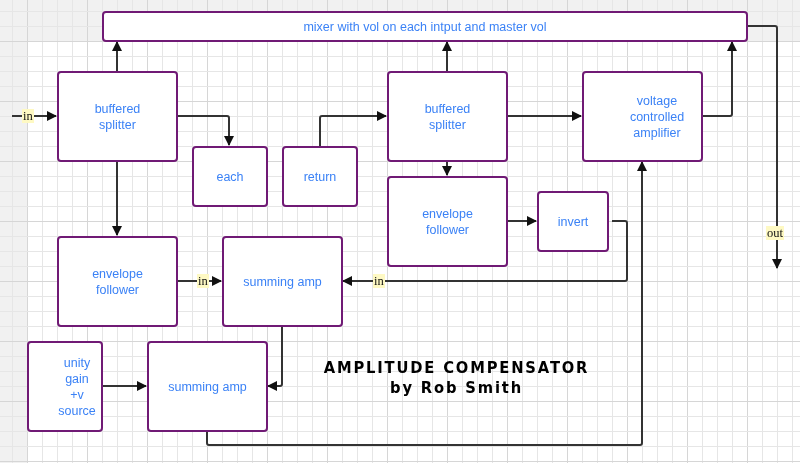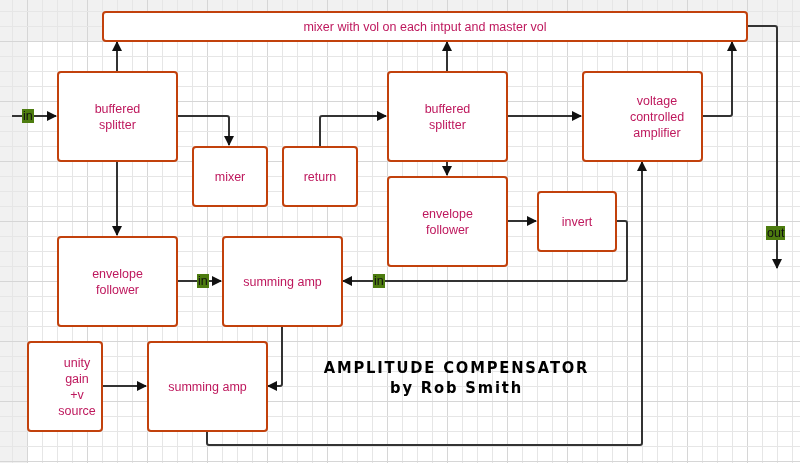--- a/index.html
+++ b/index.html
@@ -1,27 +1,27 @@
 <!DOCTYPE html>
 <html><head>
 <meta charset="utf-8">
 <style>
   html, body { margin:0; padding:0; }
   body { width:800px; height:463px; overflow:hidden; position:relative; background:#ffffff; }
   #canvas { position:absolute; left:0; top:0; width:800px; height:463px; }
   .box {
     position:absolute; box-sizing:border-box; background:#ffffff;
-    border:2px solid #c2410c; border-radius:4px;
+    border:2px solid #701a75; border-radius:4px;
     display:flex; align-items:center; justify-content:center; text-align:center;
-    font-family:"Liberation Sans", sans-serif; font-size:12.5px; color:#be185d; line-height:16px;
+    font-family:"Liberation Sans", sans-serif; font-size:12.5px; color:#3b82f6; line-height:16px;
     white-space:pre-line;
   }
   .lbl {
-    position:absolute; font-family:Liberation Sans, sans-serif; font-size:12.5px; color:#111111;
-    background:#4d7c0f; line-height:14px; padding:0 1px;
+    position:absolute; font-family:Liberation Serif, serif; font-size:12.5px; color:#111111;
+    background:#fef9c3; line-height:14px; padding:0 1px;
   }
   .title {
     position:absolute; left:300px; top:358px; width:313px; text-align:center;
     font-family:"DejaVu Sans", sans-serif; font-weight:bold; font-size:16px;
     letter-spacing:2px; line-height:20px; color:#000000;
     transform:scaleX(0.92);
   }
 </style>
 </head>
 <body>
@@ -152,30 +152,30 @@
 
     <path d="M207,431 L207,443 Q207,445 209,445 L640,445 Q642,445 642,443 L642,162" marker-end="url(#arr)"></path>
 
     <path d="M747,26 L775,26 Q777,26 777,28 L777,268" marker-end="url(#arr)"></path>
   </g>
 </svg>
 
 <div class="box" style="left:102px;top:11px;width:646px;height:31px;">mixer with vol on each intput and master vol</div>
 <div class="box" style="left:57px;top:71px;width:121px;height:91px;">buffered
 splitter</div>
-<div class="box" style="left:192px;top:146px;width:76px;height:61px;">mixer</div>
+<div class="box" style="left:192px;top:146px;width:76px;height:61px;">each</div>
 <div class="box" style="left:282px;top:146px;width:76px;height:61px;text-align:right;">return</div>
 <div class="box" style="left:387px;top:71px;width:121px;height:91px;">buffered
 splitter</div>
 <div class="box" style="left:582px;top:71px;width:121px;height:91px;padding-left:29px;">voltage
 controlled
 amplifier</div>
 <div class="box" style="left:387px;top:176px;width:121px;height:91px;">envelope
 follower</div>
-<div class="box" style="left:537px;top:191px;width:80px;height:61px;">invert</div>
+<div class="box" style="left:537px;top:191px;width:72px;height:61px;">invert</div>
 <div class="box" style="left:57px;top:236px;width:121px;height:91px;">envelope
 follower</div>
 <div class="box" style="left:222px;top:236px;width:121px;height:91px;">summing amp</div>
 <div class="box" style="left:27px;top:341px;width:76px;height:91px;padding-left:24px;">unity
 gain
 +v
 source</div>
 <div class="box" style="left:147px;top:341px;width:121px;height:91px;">summing amp</div>
 
 <span class="lbl" style="left:22px;top:109px;">in</span>

